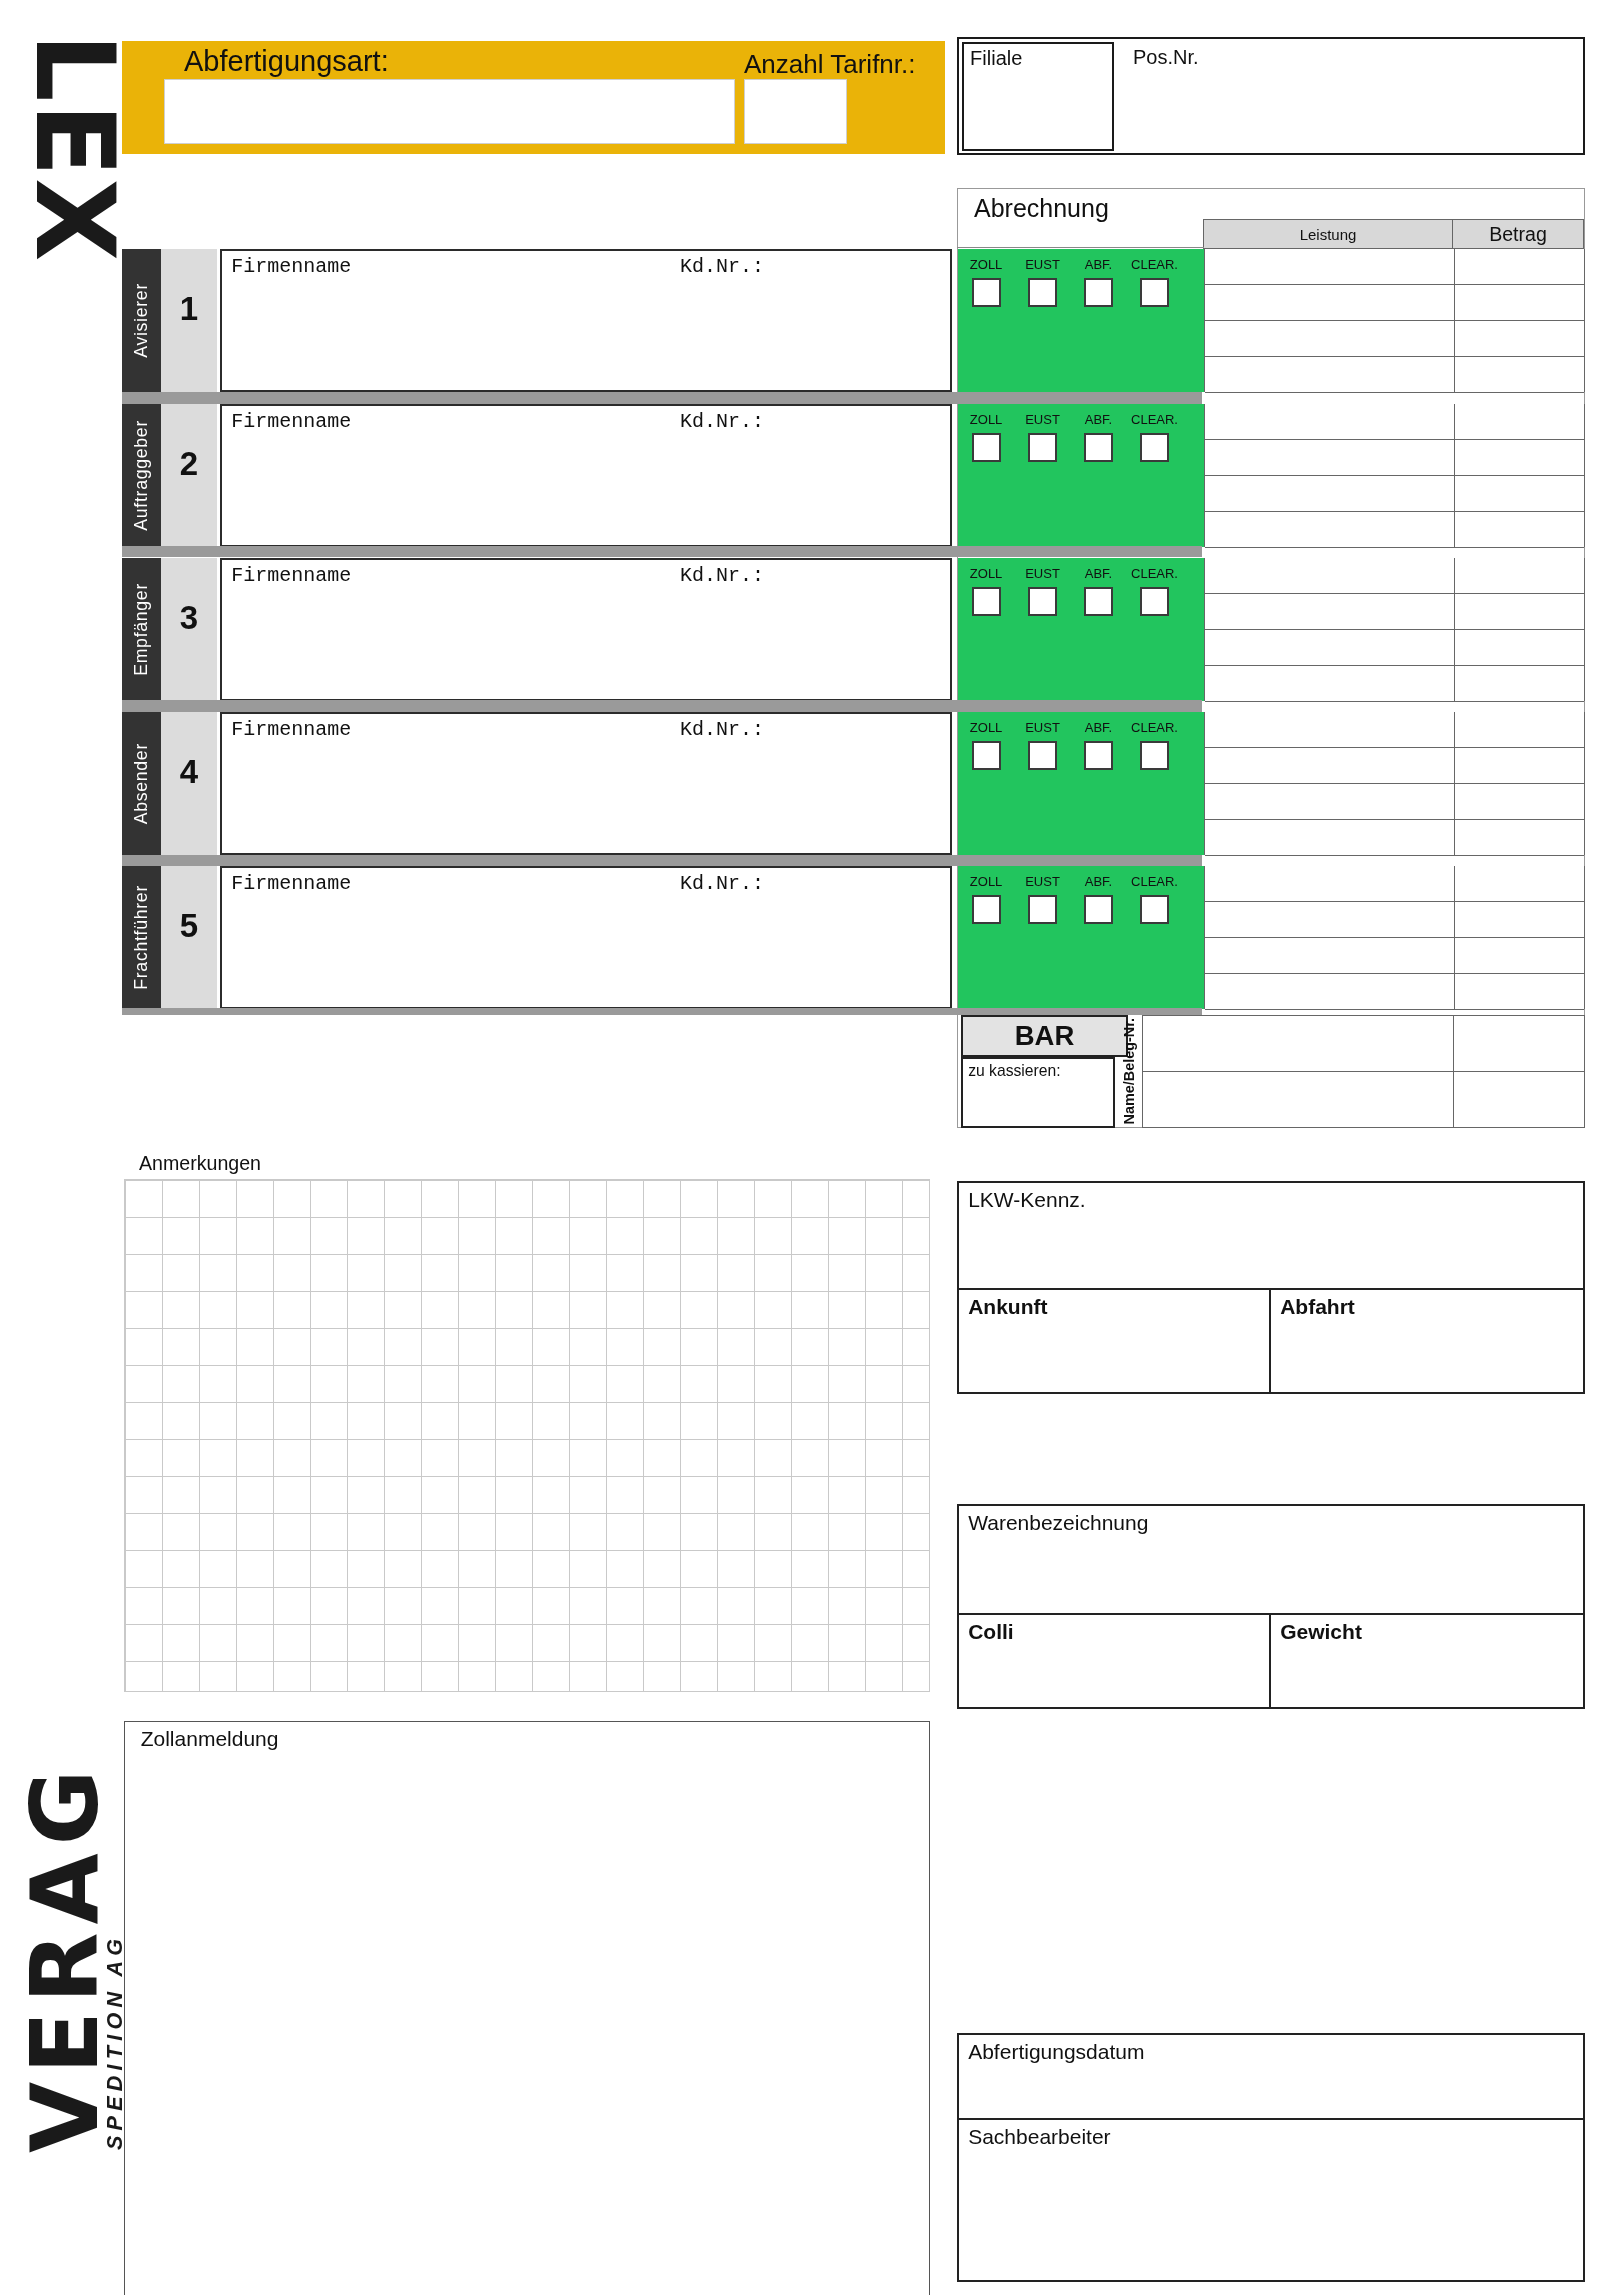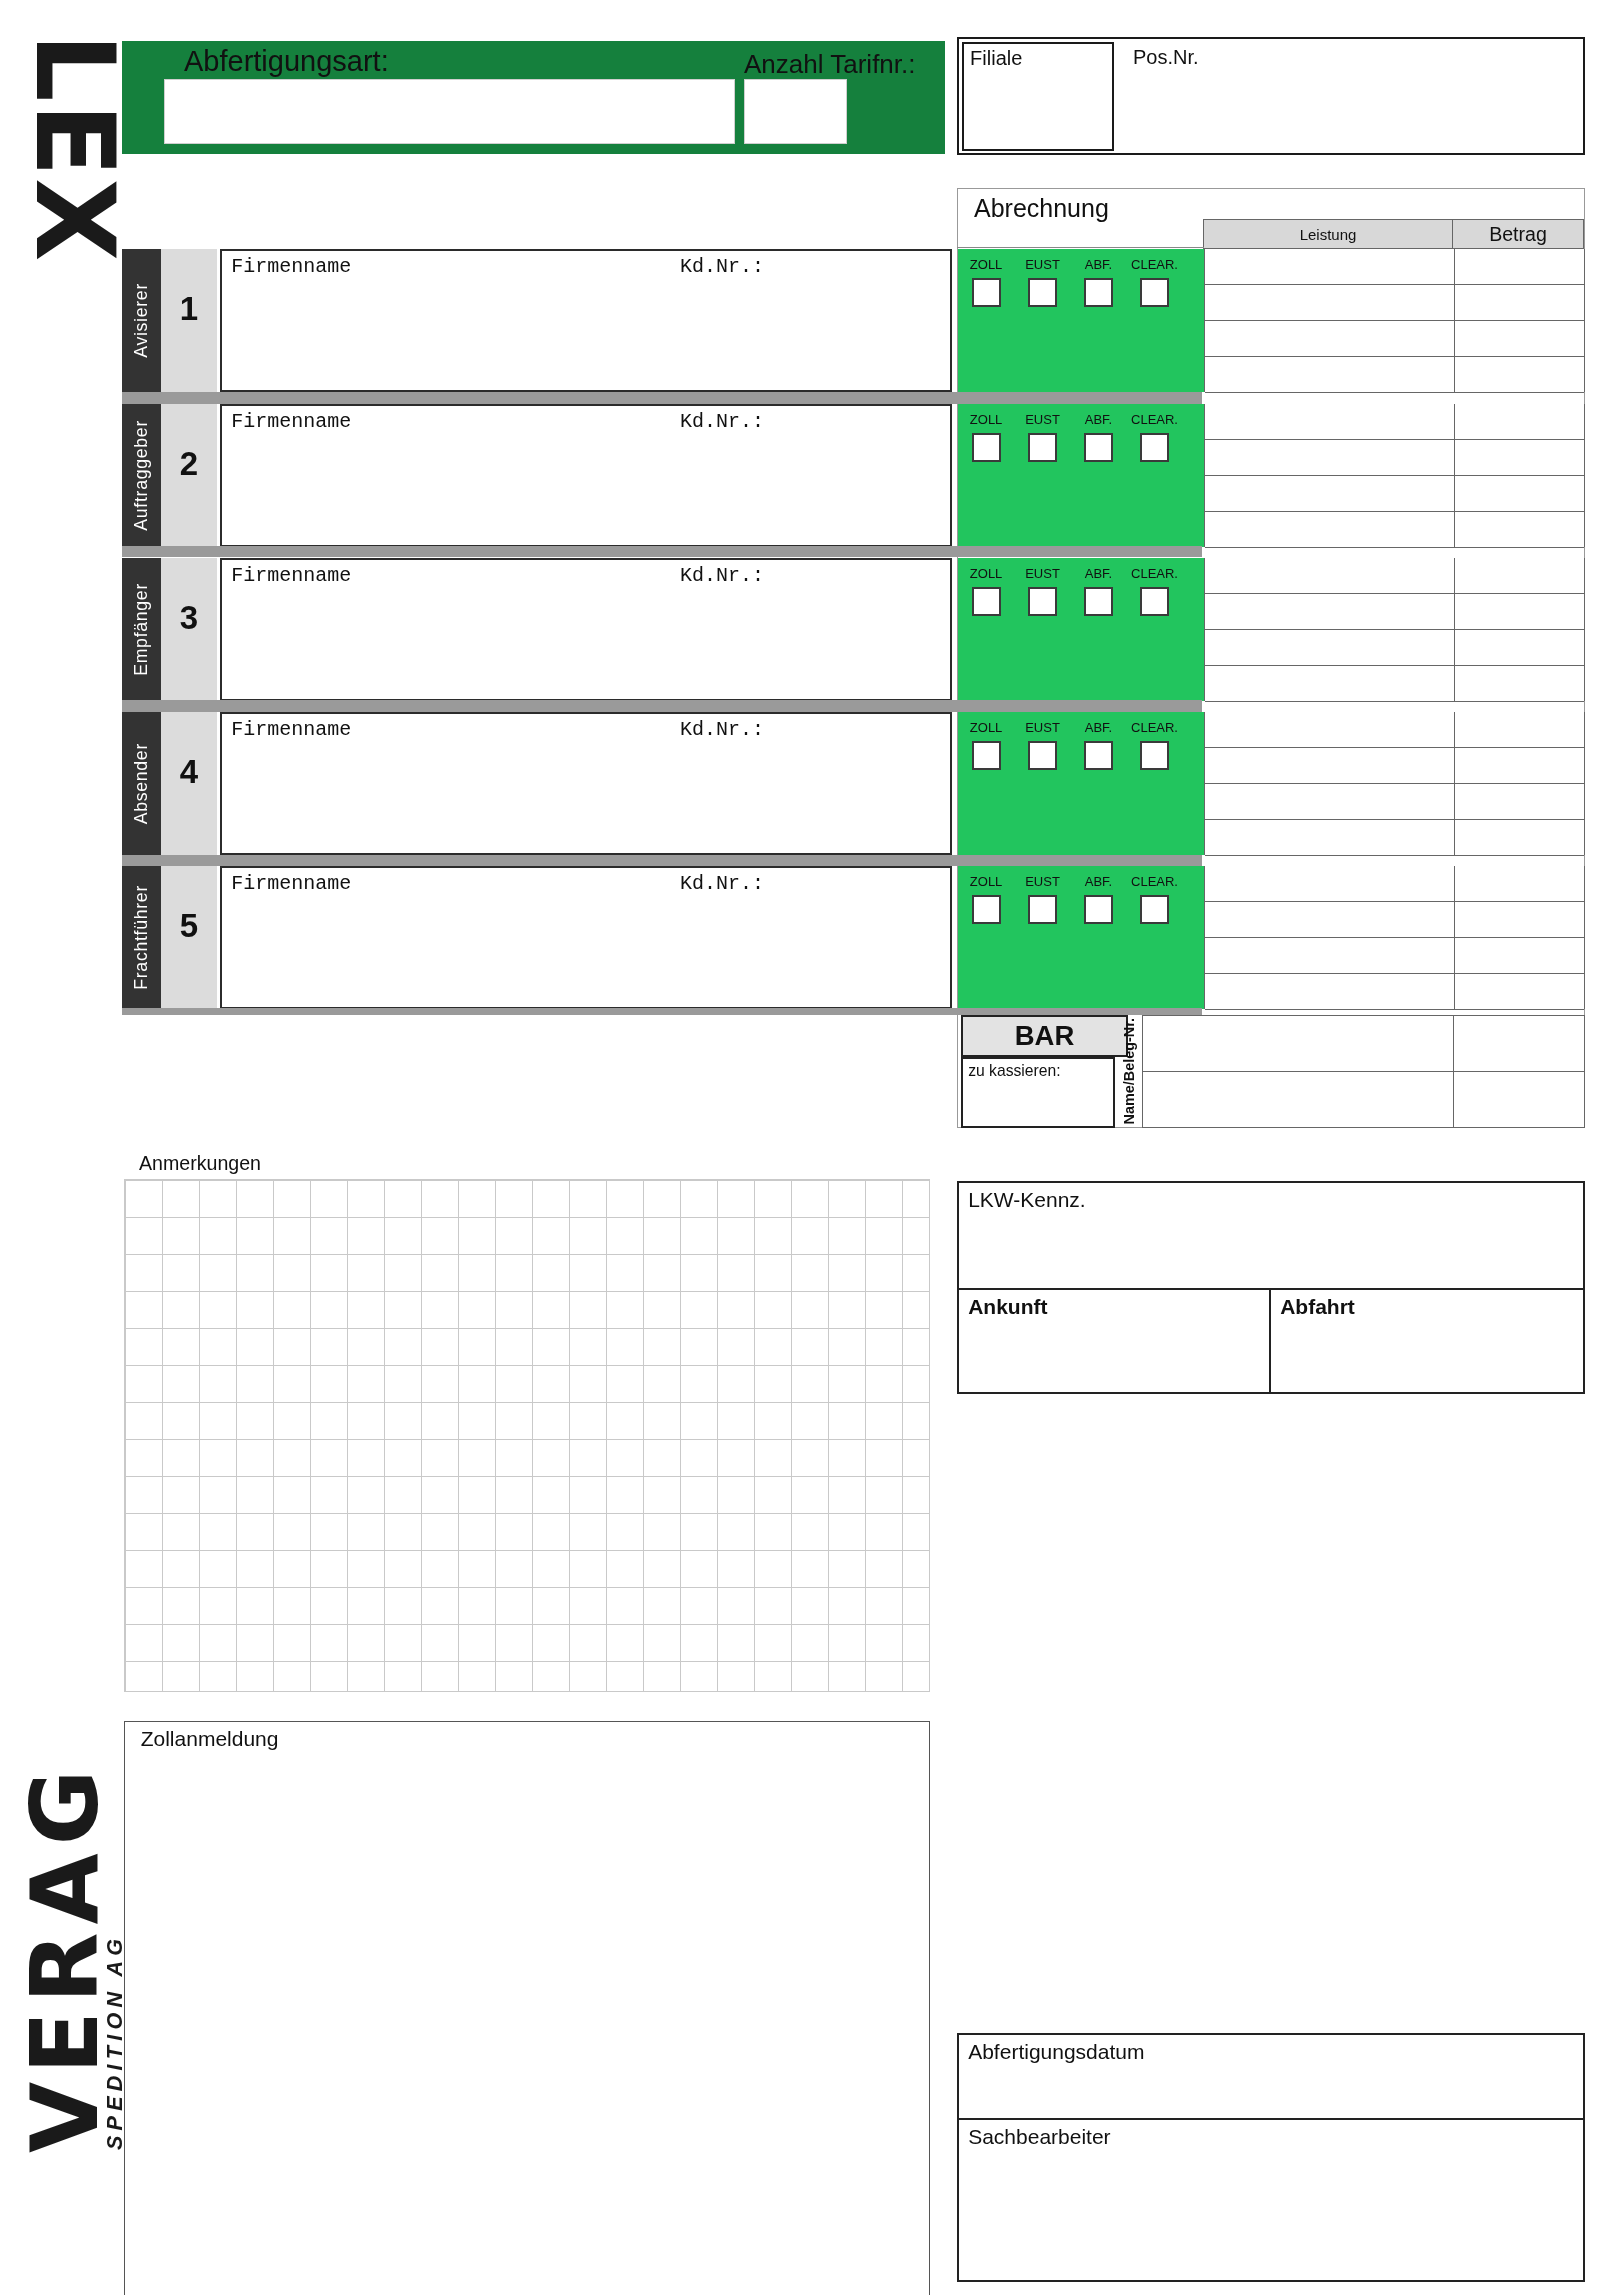--- a/index.html
+++ b/index.html
@@ -22,21 +22,21 @@
     font-family:"DejaVu Sans", sans-serif; font-weight:900; font-size:92px;
     letter-spacing:7.9px; line-height:1; color:#1a1a1a;
   }
   .spedition-text {
     position:absolute; left:82px; top:0; height:475px;
     writing-mode:vertical-rl; transform:rotate(180deg);
     font-size:21.6px; font-weight:bold; font-style:italic; letter-spacing:5.2px; color:#1a1a1a;
   }
 
   
-  .header-band { position:absolute; left:122px; top:41px; width:823px; height:113px; background:#15803d; }
+  .header-band { position:absolute; left:122px; top:41px; width:823px; height:113px; background:#eab308; }
   .abf-label { position:absolute; left:62px; top:3.9px; font-size:29px; }
   .abf-input { position:absolute; left:42px; top:38px; width:571px; height:65px; background:#fff; border:0.7px solid #cfcfcf; }
   .tarif-label { position:absolute; left:622px; top:7.9px; font-size:26px; }
   .tarif-input { position:absolute; left:622px; top:38px; width:103px; height:65px; background:#fff; border:0.7px solid #cfcfcf; }
 
   .filiale-block { position:absolute; left:957px; top:37px; width:628px; height:118px; border:2px solid #1a1a1a; background:#fff; }
   .filiale-box { position:absolute; left:2.6px; top:2.6px; width:152px; height:109px; border:2px solid #1a1a1a; font-size:20px; padding:3.9px 6.5px; }
   .posnr-label { position:absolute; left:174px; top:6.5px; font-size:20px; }
   .posnr-field { position:absolute; left:157px; top:0; right:0; bottom:0; }
 
@@ -342,20 +342,31 @@
     <div class="sub-row lkw-sub">
       <div class="sub-left">
         <span class="sub-label">Ankunft</span>
       </div>
       <div class="sub-right">
         <span class="sub-label">Abfahrt</span>
       </div>
     </div>
   </div>
 
+  <div class="panel waren-box">
+    <span class="panel-label">Warenbezeichnung</span>
+    <div class="sub-row waren-sub">
+      <div class="sub-left">
+        <span class="sub-label">Colli</span>
+      </div>
+      <div class="sub-right">
+        <span class="sub-label">Gewicht</span>
+      </div>
+    </div>
+  </div>
 
   <div class="zoll-box">
     <span class="zoll-label">Zollanmeldung</span>
   </div>
 
   <div class="panel abfert-box">
     <span class="panel-label">Abfertigungsdatum</span>
     <div class="abfert-sub">
       <span class="sub-label">Sachbearbeiter</span>
     </div>

